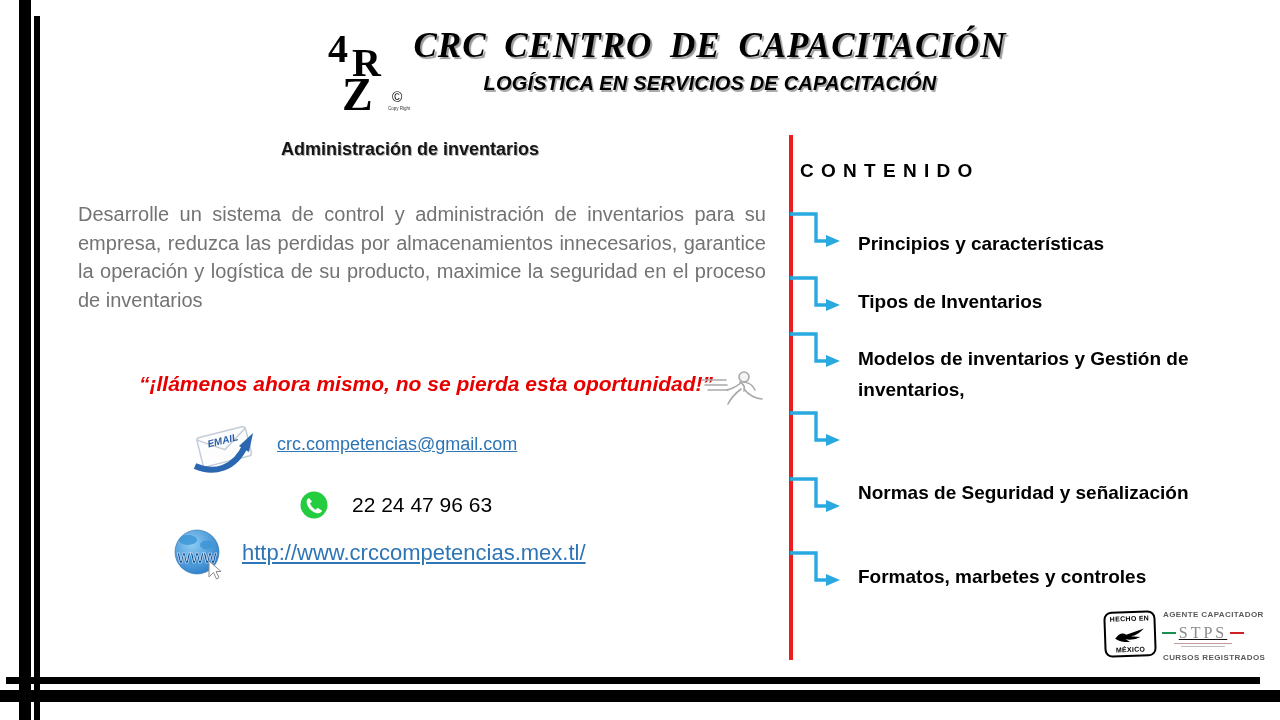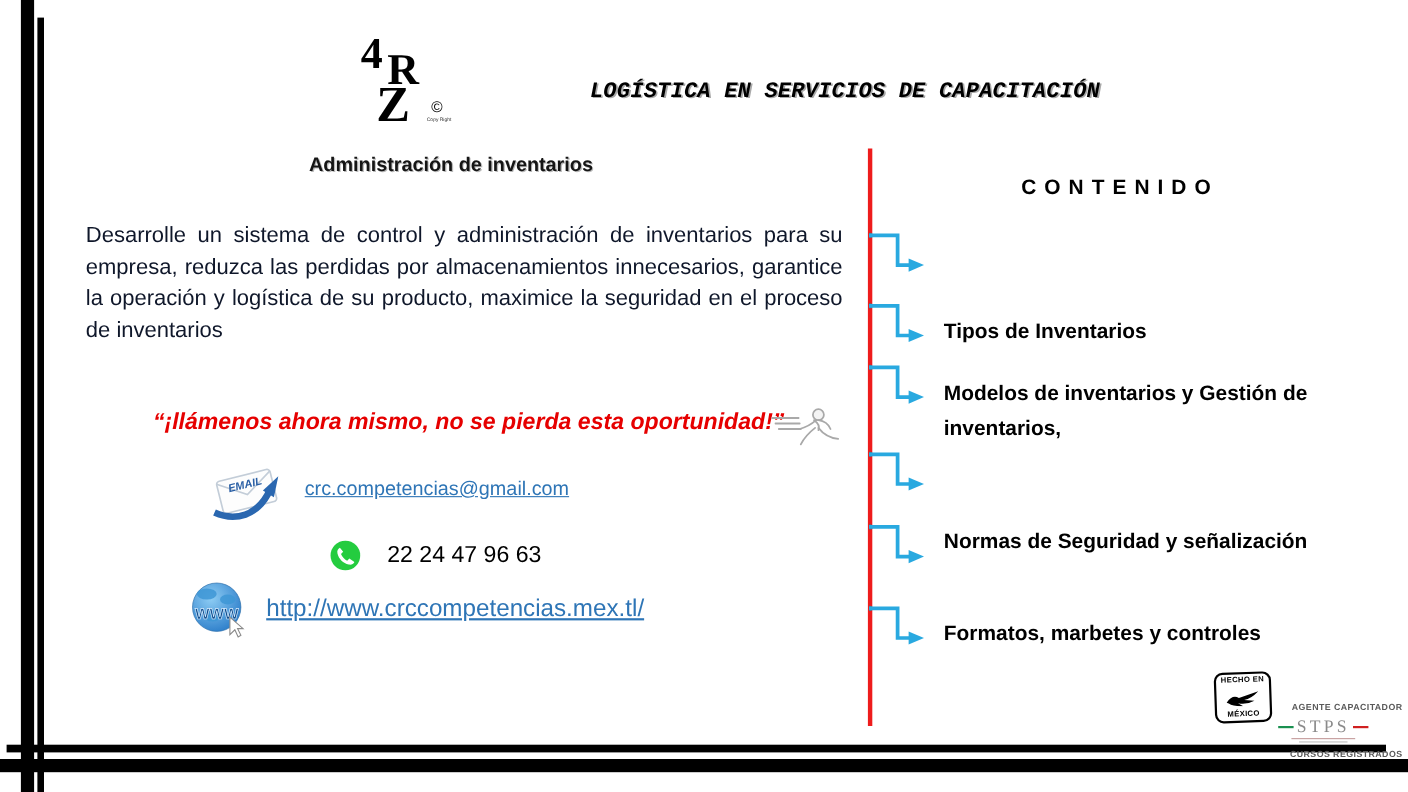--- a/index.html
+++ b/index.html
@@ -12,60 +12,60 @@
   .vbar-thin{left:34px;top:16px;width:6px;height:704px;}
   .hbar-thin{left:6px;top:677px;width:1254px;height:7px;}
   .hbar-thick{left:0;top:690px;width:1280px;height:12px;}
 
   
   .logo{position:absolute;left:326px;top:24px;width:100px;height:92px;}
   .brand-title{position:absolute;left:400px;top:26px;width:620px;text-align:center;
     font-family:"Liberation Serif",serif;font-weight:bold;font-style:italic;
     font-size:35px;letter-spacing:1px;word-spacing:8px;color:#000;
     text-shadow:2px 2px 1px #9a9a9a;white-space:nowrap;}
-  .brand-sub{position:absolute;left:420px;top:72px;width:580px;text-align:right;
+  .brand-sub{position:absolute;left:420px;top:72px;width:580px;text-align:center;
     font-weight:bold;font-style:italic;font-size:20px;letter-spacing:.2px;
-    color:#000;text-shadow:1.5px 1.5px 0 #aaa;white-space:nowrap;font-family:Liberation Mono, monospace;}
+    color:#000;text-shadow:1.5px 1.5px 0 #aaa;white-space:nowrap;}
 
   
   .course-title{position:absolute;left:60px;top:139px;width:700px;text-align:center;
     font-size:18px;font-weight:bold;color:#151515;text-shadow:1px 1px 0 #b9b9b9;}
   .course-desc{position:absolute;left:78px;top:200px;width:688px;
-    font-size:20px;line-height:28.5px;text-align:justify;color:#0f172a;}
+    font-size:20px;line-height:28.5px;text-align:justify;color:#737373;}
   .cta{position:absolute;left:95px;top:372px;width:600px;
     font-size:21px;font-weight:bold;font-style:italic;color:#e60000;white-space:nowrap;margin-left:44px;}
   .runner{position:absolute;left:700px;top:368px;}
 
   .contact-icon-email{position:absolute;left:191px;top:420px;}
   .email-link{position:absolute;left:277px;top:434px;font-size:18px;color:#2e75b6;
     text-decoration:underline;}
   .wa-icon{position:absolute;left:300px;top:491px;}
   .phone-text{position:absolute;left:352px;top:493px;font-size:21px;color:#000;}
   .globe-icon{position:absolute;left:171px;top:527px;}
   .web-link{position:absolute;left:242px;top:540px;font-size:22px;color:#2e75b6;
     }
 
   
   .red-line{position:absolute;left:789px;top:135px;width:4px;height:525px;background:#ee1c1c;}
-  .toc-heading{position:absolute;left:800px;top:160px;width:430px;text-align:center;
+  .toc-heading{position:absolute;left:800px;top:160px;width:430px;
     font-size:19px;font-weight:bold;color:#000;letter-spacing:1px;white-space:nowrap;}
   .connector{position:absolute;left:790px;}
   .toc-text{position:absolute;left:858px;width:392px;font-size:19px;font-weight:bold;
     line-height:31px;color:#000;}
 
   
   .hecho-badge{position:absolute;left:1104px;top:611px;width:52px;height:46px;
     border:2.5px solid #000;border-radius:8px;box-sizing:border-box;
     display:flex;flex-direction:column;align-items:center;justify-content:space-between;
     padding:2px 1px;transform:rotate(-2deg);background:#fff;}
   .hecho-txt{font-size:7px;font-weight:bold;letter-spacing:.3px;color:#000;white-space:nowrap;}
-  .stps-block{position:absolute;left:1163px;top:610px;width:112px;text-align:right;margin-top:28px;}
+  .stps-block{position:absolute;left:1163px;top:610px;width:112px;text-align:left;}
   .stps-top,.stps-bottom{font-size:8px;font-weight:bold;color:#5a5a5a;
     letter-spacing:.4px;white-space:nowrap;}
-  .stps-mid{display:flex;align-items:center;justify-content:center;gap:16px;margin:4px 0;}
+  .stps-mid{display:flex;align-items:center;justify-content:center;gap:16px;margin:4px 0;text-decoration:underline;}
   .stps-word-wrap{display:flex;flex-direction:column;align-items:center;}
   .stps-word-row{display:flex;align-items:center;gap:3px;}
   .stps-word{font-family:"Liberation Serif",serif;font-size:16px;letter-spacing:3px;
     color:#8a8a8a;line-height:16px;}
   .dash{width:14px;height:2.5px;}
   .dash-green{background:#1a9050;}
   .dash-red{background:#d02020;}
   .tiny-line{height:1.5px;margin-top:1.5px;}
   .tl1{width:58px;background:#c49a9a;}
   .tl2{width:44px;background:#bdbdbd;}
@@ -85,20 +85,21 @@
     <svg width="100" height="92" viewBox="0 0 100 92">
       <g fill="#000" font-family="Liberation Serif,serif" font-weight="bold">
         <text x="2" y="38" font-size="40">4</text>
         <text x="26" y="52" font-size="40">R</text>
         <text x="16" y="86" font-size="46">Z</text>
       </g>
       <text x="66" y="78" font-size="14" fill="#000">©</text>
       <text x="62" y="86" font-size="4.5" fill="#333">Copy Right</text>
     </svg>
   </div>
+  <div class="brand-title">CRC CENTRO DE CAPACITACIÓN</div>
   <div class="brand-sub">LOGÍSTICA EN SERVICIOS DE CAPACITACIÓN</div>
 
   <div class="course-title">Administración de inventarios</div>
   <div class="course-desc">Desarrolle un sistema de control y administración de inventarios para su empresa, reduzca las perdidas por almacenamientos innecesarios, garantice la operación y logística de su producto, maximice la seguridad en el proceso de inventarios</div>
   <div class="cta">“¡llámenos ahora mismo, no se pierda esta oportunidad!”</div>
 
   <div class="runner">
     <svg width="72" height="42" viewBox="0 0 72 42">
       <g stroke="#a9a9a9" stroke-width="1.6" fill="none" stroke-linecap="round">
         <path d="M2 12 H26 M5 17 H27 M8 22 H28"></path>
@@ -156,20 +157,21 @@
   <div class="red-line"></div>
   <div class="toc-heading">C O N T E N I D O</div>
 
   <div class="connector" style="top:211px">
     <svg width="56" height="40" viewBox="0 0 56 40">
         <circle cx="1" cy="3" r="2.4" fill="#5a6b7a"></circle>
         <path d="M0 3 H26 V30 H37" fill="none" stroke="#29a9e0" stroke-width="3.4"></path>
         <polygon points="36,24 50,30 36,36" fill="#29a9e0"></polygon>
       </svg>
   </div>
+  <div class="toc-text" style="top:228px">Principios y características</div>
 
   <div class="connector" style="top:275px">
     <svg width="56" height="40" viewBox="0 0 56 40">
         <circle cx="1" cy="3" r="2.4" fill="#5a6b7a"></circle>
         <path d="M0 3 H26 V30 H37" fill="none" stroke="#29a9e0" stroke-width="3.4"></path>
         <polygon points="36,24 50,30 36,36" fill="#29a9e0"></polygon>
       </svg>
   </div>
   <div class="toc-text" style="top:286px">Tipos de Inventarios</div>
 

